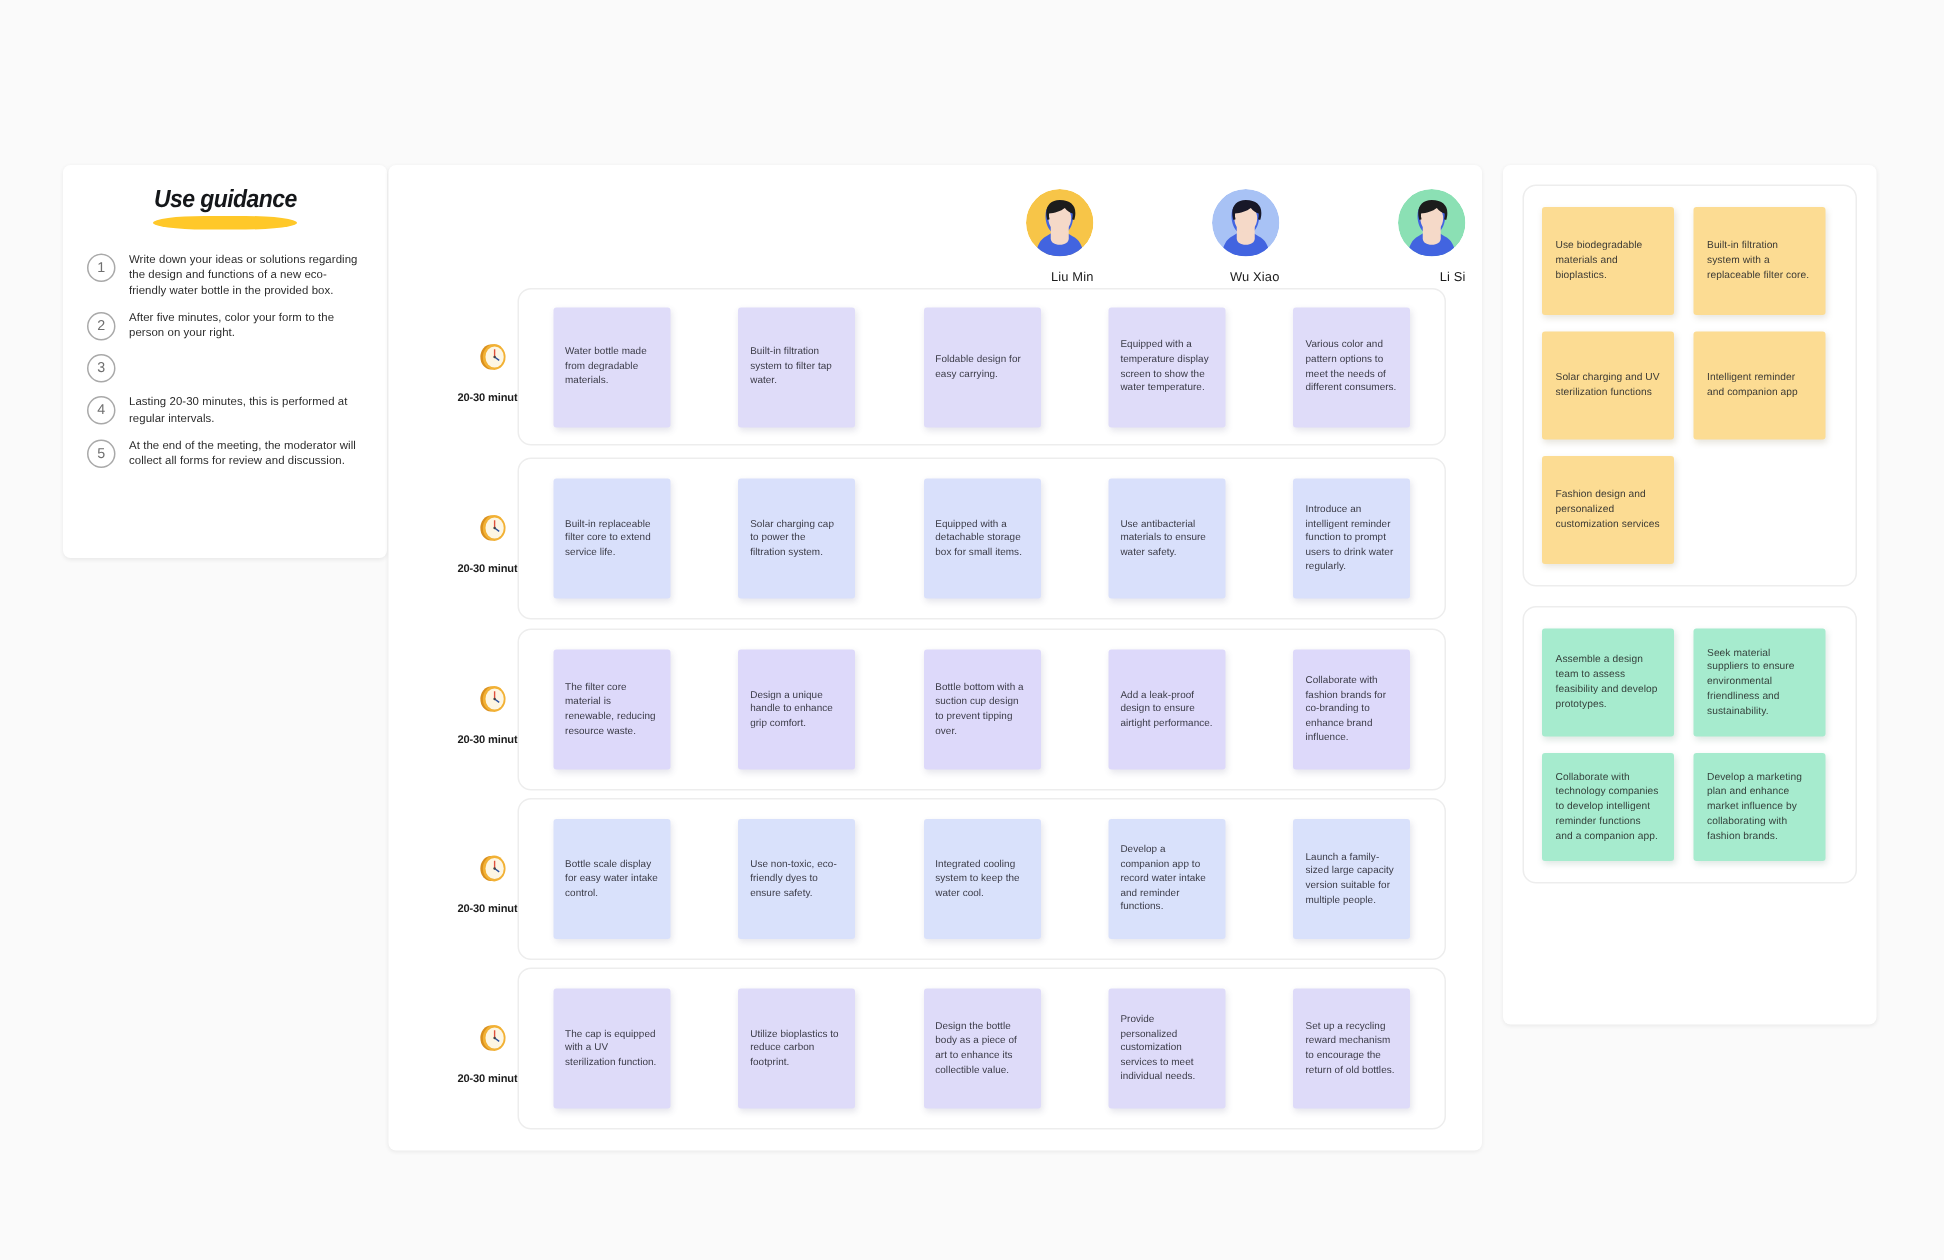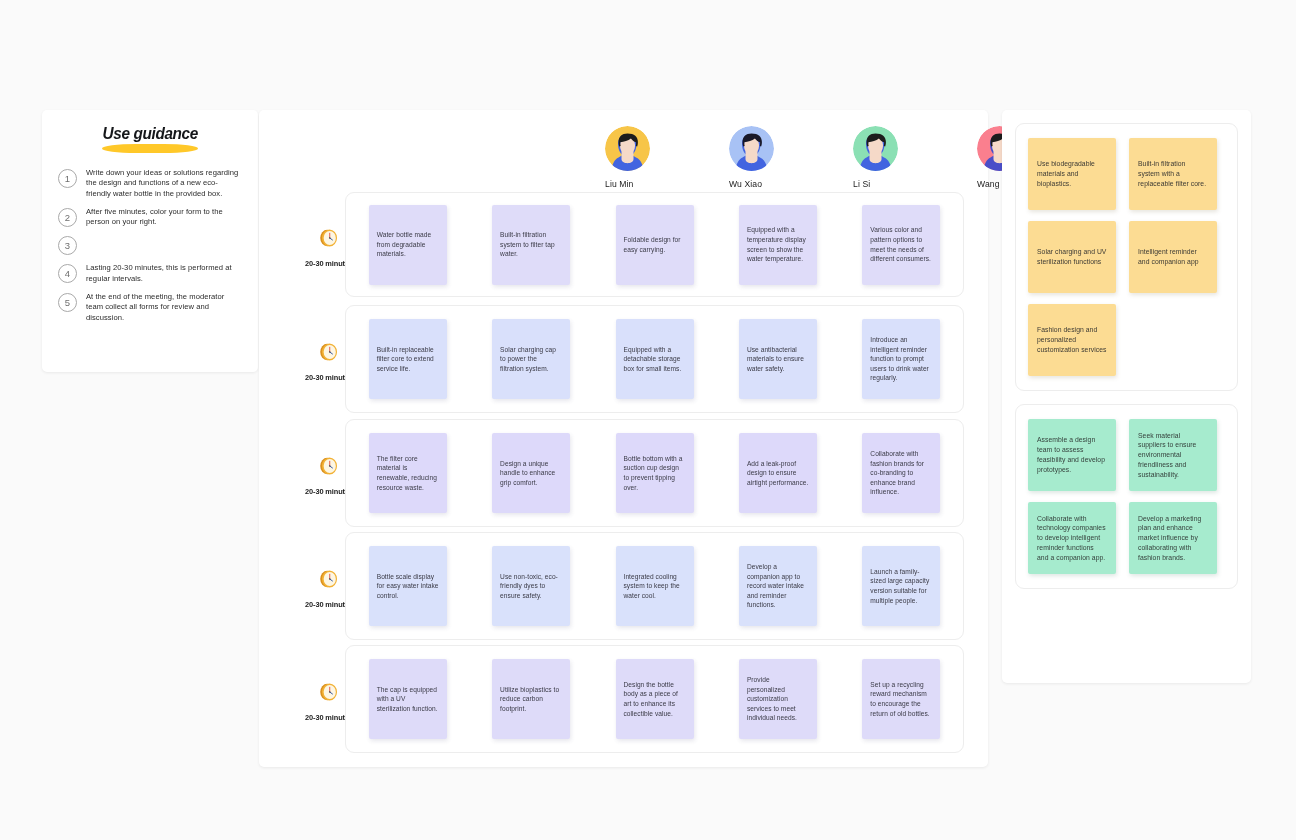--- a/index.html
+++ b/index.html
@@ -89,21 +89,21 @@
   .persons-row {
     position: absolute;
     left: 346px; top: 16px;
     width: 620px;
     display: flex;
   }
   .person {
     width: 124px;
     display: flex;
     flex-direction: column;
-    align-items: flex-start;
+    align-items: flex-end;
   }
   .avatar {
     width: 45px; height: 45px;
     border-radius: 50%;
     overflow: hidden;
     position: relative;
   }
   .person-name {
     margin-top: 8px;
     font-size: 8.6px;
@@ -219,21 +219,21 @@
         </div>
         <div class="g-item">
           <div class="g-num">3</div>
         </div>
         <div class="g-item">
           <div class="g-num">4</div>
           <div class="g-text">Lasting 20-30 minutes, this is performed at regular intervals.</div>
         </div>
         <div class="g-item">
           <div class="g-num">5</div>
-          <div class="g-text">At the end of the meeting, the moderator team collect all forms for review and discussion.</div>
+          <div class="g-text">At the end of the meeting, the moderator will collect all forms for review and discussion.</div>
         </div>
       </div>
   </div>
 
   <div class="grid-panel">
     <div class="persons-row" id="persons-row">
         <div class="person">
           <div class="avatar"><svg viewBox="0 0 45 45" width="45" height="45">
               <circle cx="22.5" cy="22.5" r="22.5" fill="#f7c548"></circle>
               <path d="M22.5 8c-6 0-9.5 4-9.5 10 0 5 2 9 4.5 11l-4 2.5C9.5 33.5 7 38 6.5 45h32C38 38 35.5 33.5 31 31.5l-4-2.5c2.5-2 4.5-6 4.5-11 0-6-3.5-10-9-10z" fill="#4264e0"></path>

